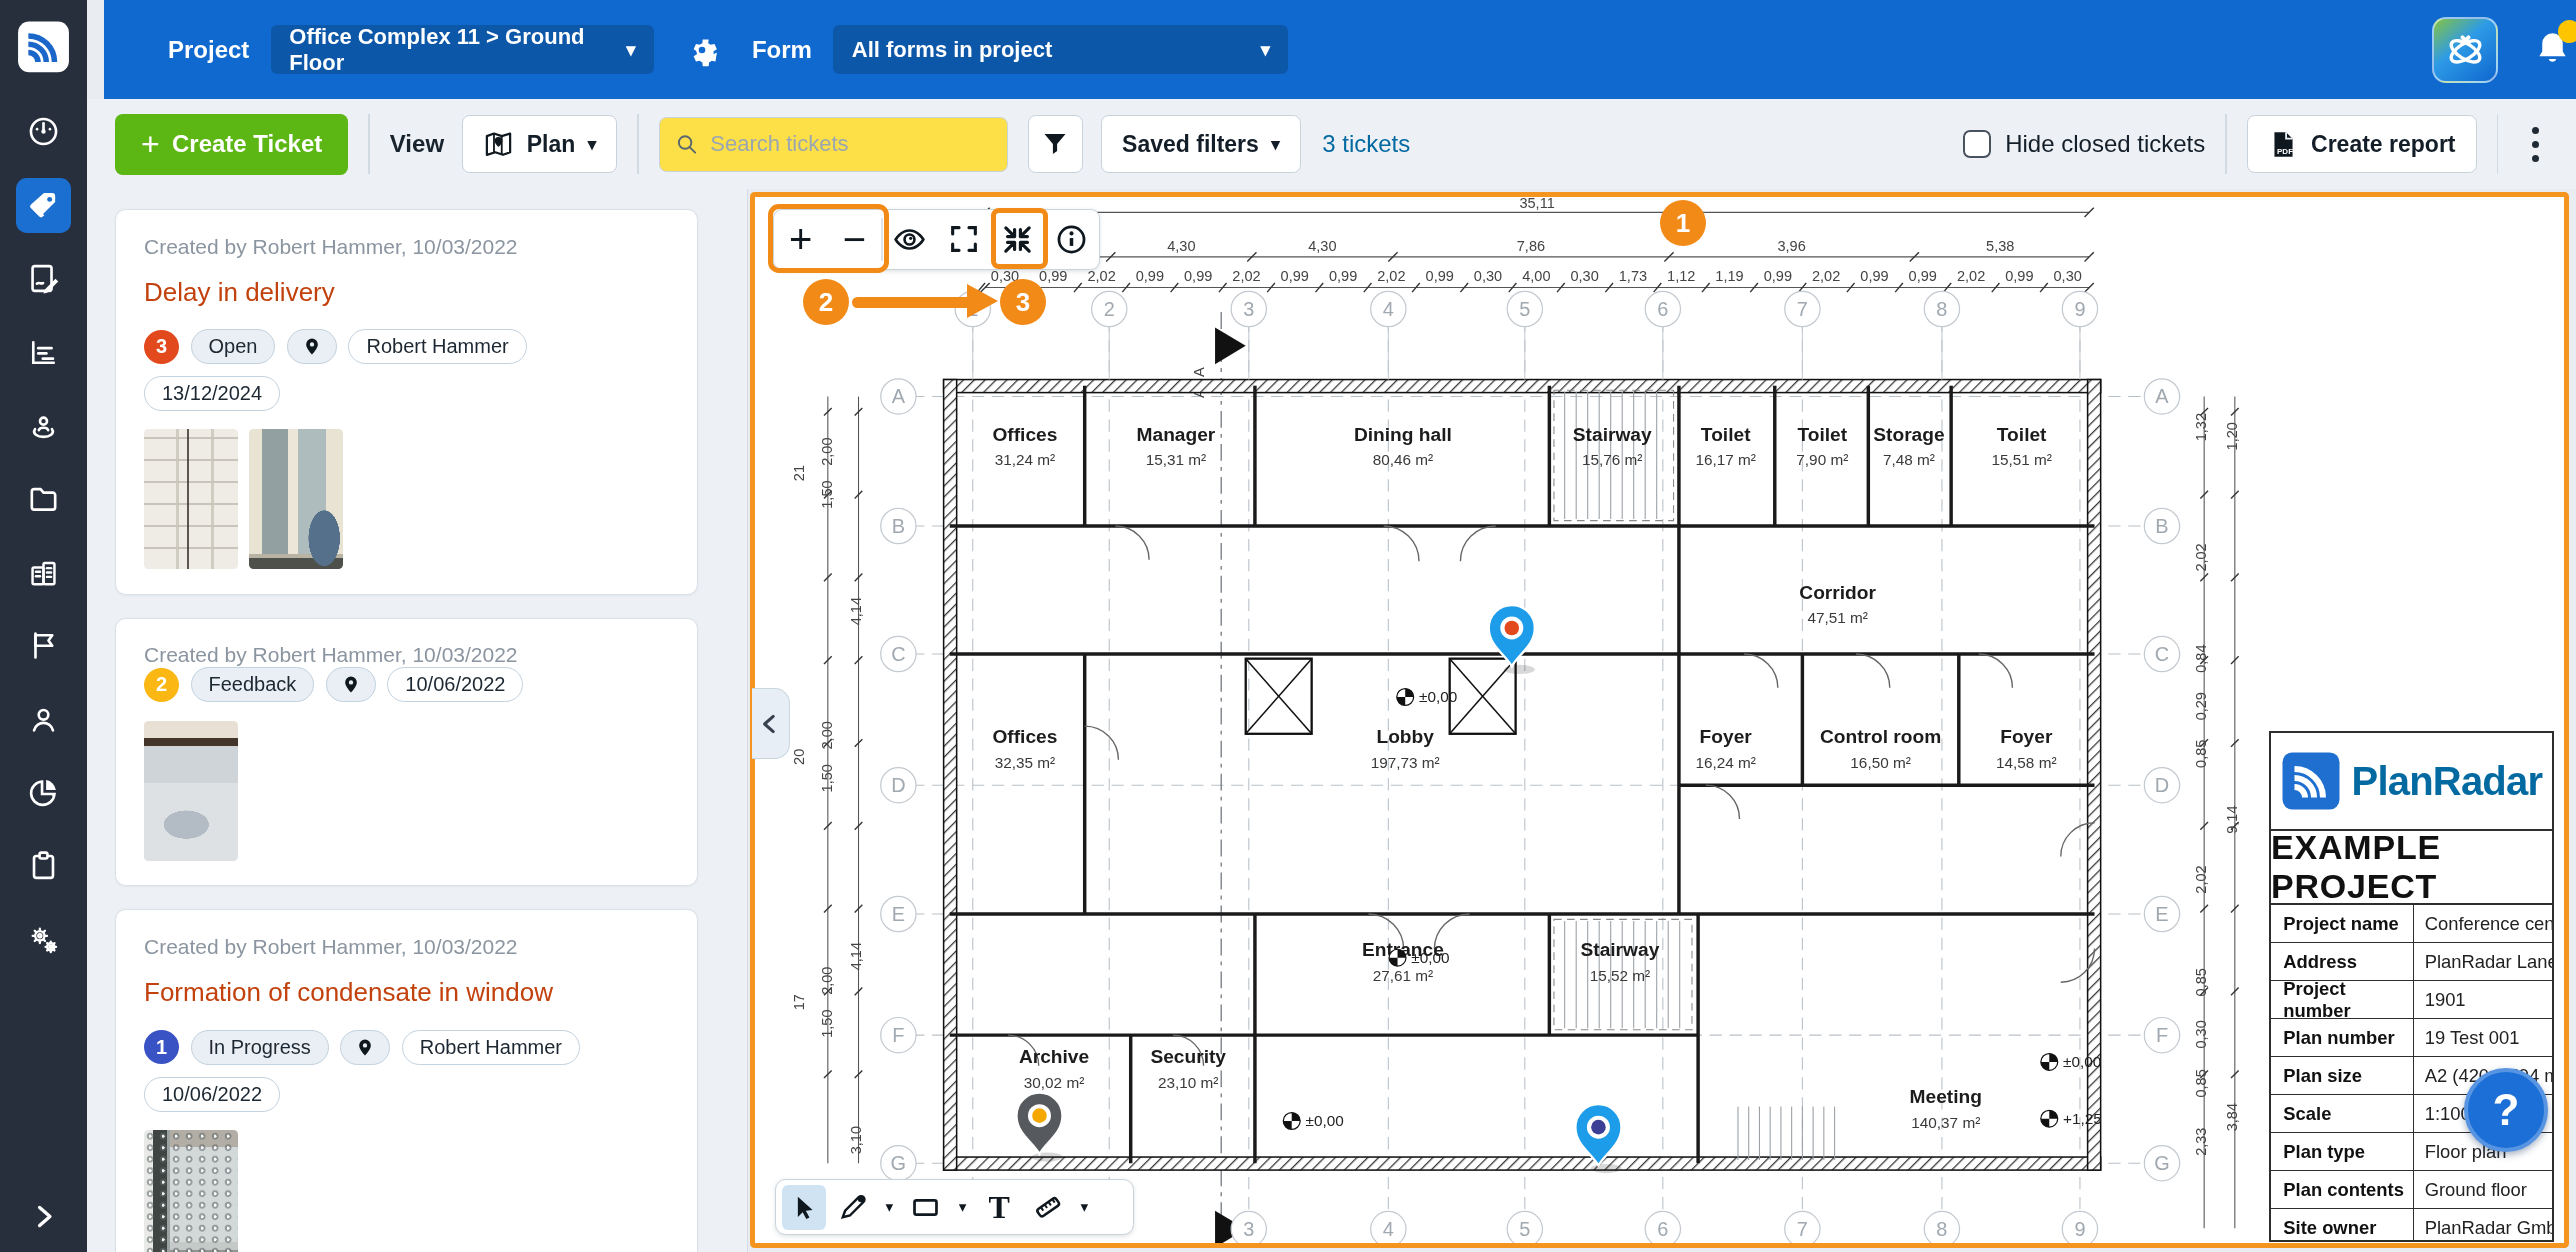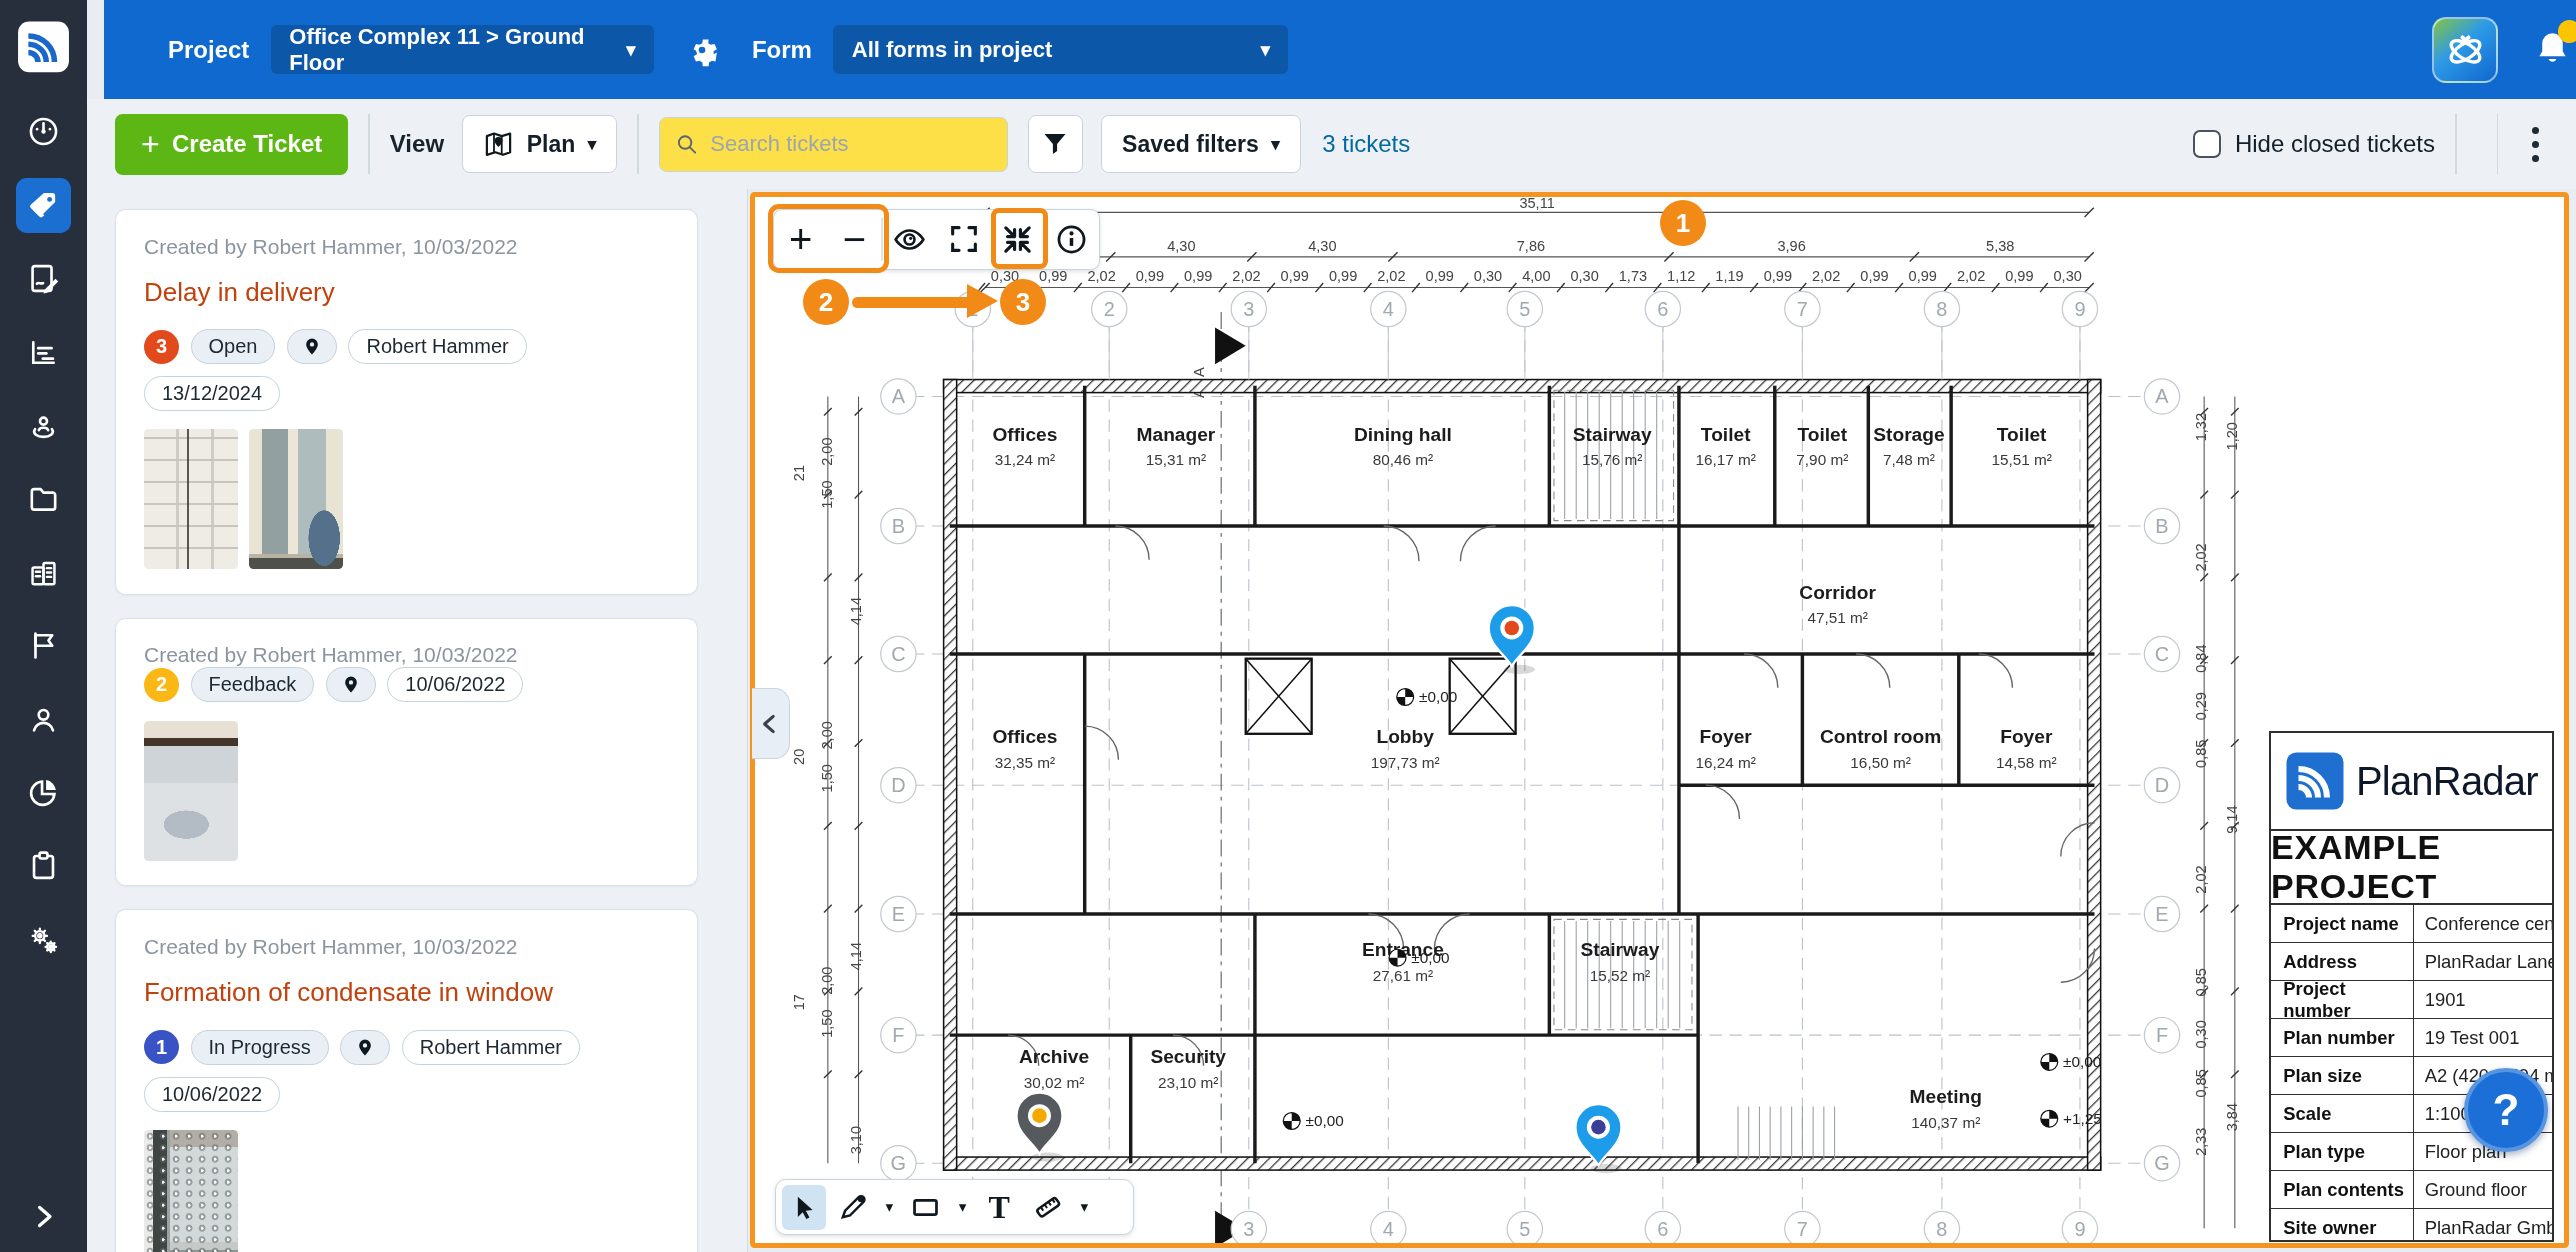--- a/index.html
+++ b/index.html
@@ -99,21 +99,21 @@
 
   .palette{position:absolute;left:20px;top:982px;width:359px;height:56px;background:#fff;border:1.5px solid #c9d3dc;border-radius:10.7px;box-shadow:0 1.5px 4.6px rgba(20,30,40,.12);display:flex;align-items:center;padding:0 6.1px;gap:4.6px;z-index:5}
   .pal-btn{display:flex;align-items:center;justify-content:center;width:44px;height:45px;border-radius:6.1px;cursor:pointer}
   .pal-btn.active{background:#cfe3f3}
   .pal-caret{font-size:15.3px;color:#10181f;cursor:pointer;width:20px;text-align:center}
   .pal-T{font-family:"Liberation Serif",serif;font-size:32px;font-weight:700;color:#10181f}
 
   .titleblock{position:absolute;left:1514px;top:534px;width:285px;height:511px;background:#fff;border:2.3px solid #2e2e2e;z-index:4;overflow:hidden}
   .tb-brandrow{height:98px;border-bottom:2.3px solid #2e2e2e;display:flex;align-items:center;justify-content:center;gap:10.7px}
   .tb-brandrow .mark{width:60px;height:60px}
-  .tb-brand-text{font-size:40px;font-weight:400;color:#0f172a;letter-spacing:-0.8px}
+  .tb-brand-text{font-size:40px;font-weight:700;color:#0369a1;letter-spacing:-0.8px}
   .tb-titlerow{height:74px;border-bottom:2.3px solid #2e2e2e;display:flex;align-items:center;justify-content:center;font-size:34px;font-weight:800;color:#111;letter-spacing:0.8px}
   .tb-row{height:38px;border-bottom:1.5px solid #2e2e2e;display:flex}
   .tb-row .lab{width:143px;border-right:1.5px solid #2e2e2e;display:flex;align-items:center;padding-left:12.3px;font-weight:700;font-size:18.4px;color:#111}
   .tb-row .val{flex:1;display:flex;align-items:center;padding-left:10.7px;font-size:18.4px;color:#222;white-space:nowrap;overflow:hidden}
 
   .help-fab{position:absolute;left:1709px;top:871px;width:84px;height:84px;border-radius:50%;background:#1b6fd6;border:4.6px solid #5795e2;color:#fff;font-size:44px;font-weight:700;display:flex;align-items:center;justify-content:center;box-shadow:0 3.1px 7.7px rgba(10,40,90,.35);cursor:pointer;z-index:9}
 
   
   .room-name{font-family:"Liberation Sans",sans-serif;font-size:25px;font-weight:700;fill:#1c1c1c}
   .room-area{font-family:"Liberation Sans",sans-serif;font-size:20px;fill:#3a3a3a}
@@ -324,20 +324,28 @@
     <button class="btn-white" style="margin-left:18.4px">
       <span>Saved filters</span>
       <span class="caret">▾</span>
     </button>
     <span class="count-text">3 tickets</span>
 
     <div class="tb-right">
       <span class="chk"></span>
       <span class="chk-label">Hide closed tickets</span>
       <span class="tb-div"></span>
+      <button class="btn-white">
+        <svg width="31" height="31" viewBox="0 0 24 24" style="font-size:30px">
+            <path d="M5 2.5h9l5 5v14H5z" fill="#10181f"></path>
+            <path d="M14 2.5v5h5" fill="none" stroke="#edf1f6" stroke-width="1.4"></path>
+            <text x="7" y="19.5" font-size="6.2" font-weight="bold" fill="#fff" font-family="Liberation Sans,sans-serif">PDF</text>
+          </svg>
+        <span>Create report</span>
+      </button>
       <span class="tb-div"></span>
       <span class="kebab">
           <i></i>
           <i></i>
           <i></i>
         </span>
     </div>
   </div>
 
   <section class="panel">

